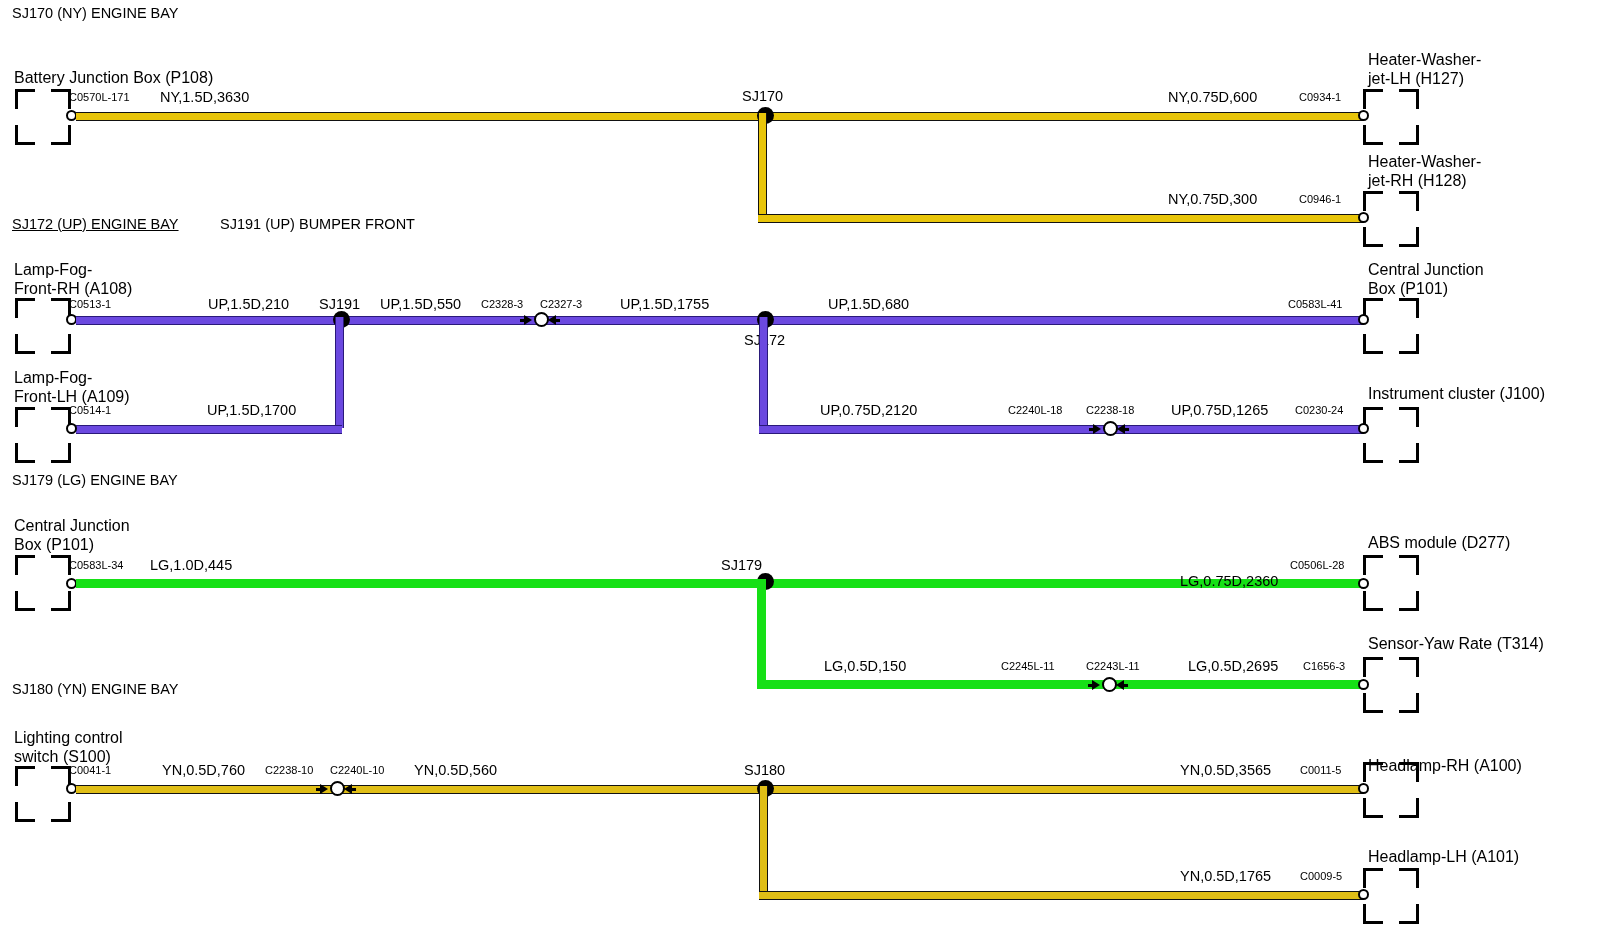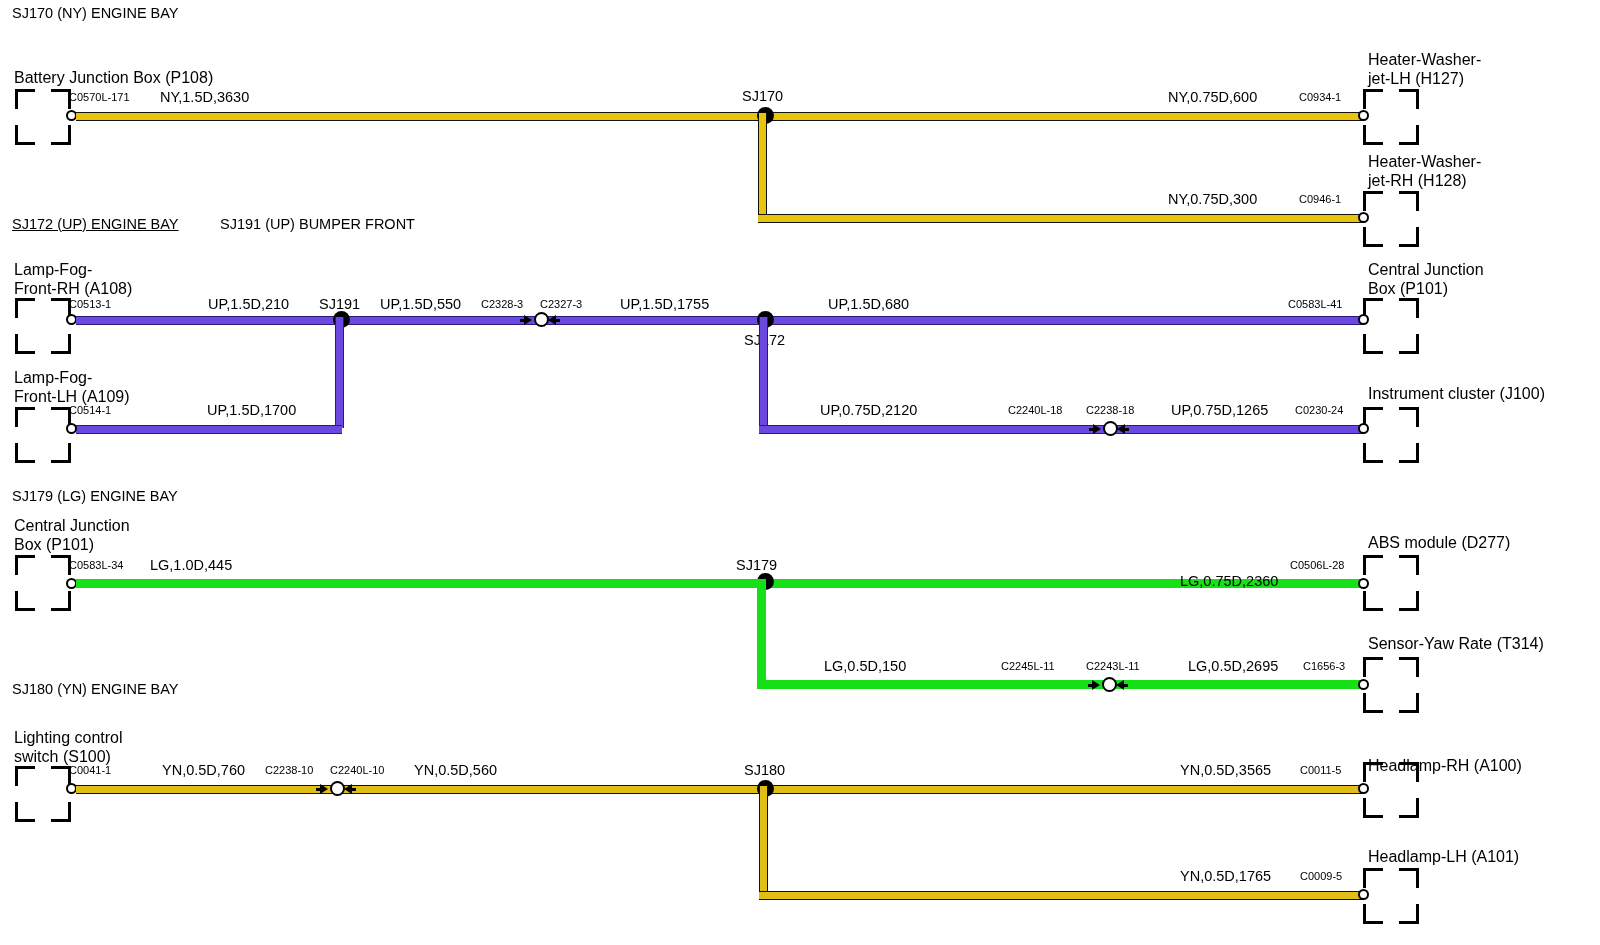--- a/index.html
+++ b/index.html
@@ -165,21 +165,21 @@
   .inline-conn .stub.r { right: 0; width: 6px; }
 </style>
 </head>
 <body>
 
 <div id="canvas">
 
   <div class="lbl section" style="left:12px; top:5px;">SJ170 (NY) ENGINE BAY</div>
   <div class="lbl section" style="left:12px; top:216px;text-decoration:underline;">SJ172 (UP) ENGINE BAY</div>
   <div class="lbl section" style="left:220px; top:216px;">SJ191 (UP) BUMPER FRONT</div>
-  <div class="lbl section" style="left:12px; top:472px;margin-top:16px;">SJ179 (LG) ENGINE BAY</div>
+  <div class="lbl section" style="left:12px; top:472px;">SJ179 (LG) ENGINE BAY</div>
   <div class="lbl section" style="left:12px; top:681px;">SJ180 (YN) ENGINE BAY</div>
 
   <div class="lbl comp" style="left:14px; top:68px;">Battery Junction Box (P108)</div>
   <div class="connbox" style="left:15px; top:89px;">
     <i class="tl"></i>
     <i class="tr"></i>
     <i class="bl"></i>
     <i class="br"></i>
   </div>
   <div class="term" style="left:66px; top:110px;"></div>
@@ -308,21 +308,21 @@
     <i class="bl"></i>
     <i class="br"></i>
   </div>
   <div class="term" style="left:66px; top:578px;"></div>
   <div class="lbl pin" style="left:69px; top:557px;">C0583L-34</div>
 
   <div class="wire h w-lg" style="left:76px; top:579px; width:1288px;"></div>
   <div class="lbl wire" style="left:150px; top:557px;">LG,1.0D,445</div>
   <div class="lbl wire" style="left:1180px; top:557px;margin-top:16px;">LG,0.75D,2360</div>
 
-  <div class="lbl splice" style="left:736px; top:557px;">SJ179</div>
+  <div class="lbl splice" style="left:721px; top:557px;">SJ179</div>
   <div class="splicedot" style="left:757px; top:573px;"></div>
   <div class="wire v w-lg" style="left:757px; top:579px; height:107px;"></div>
   <div class="wire h w-lg" style="left:757px; top:680px; width:607px;"></div>
   <div class="lbl wire" style="left:824px; top:658px;">LG,0.5D,150</div>
   <div class="lbl wire" style="left:1188px; top:658px;">LG,0.5D,2695</div>
 
   <div class="inline-conn" style="left:1088px; top:675px;">
     <span class="stub l"></span>
     <span class="ar left"></span>
     <span class="ring"></span>

